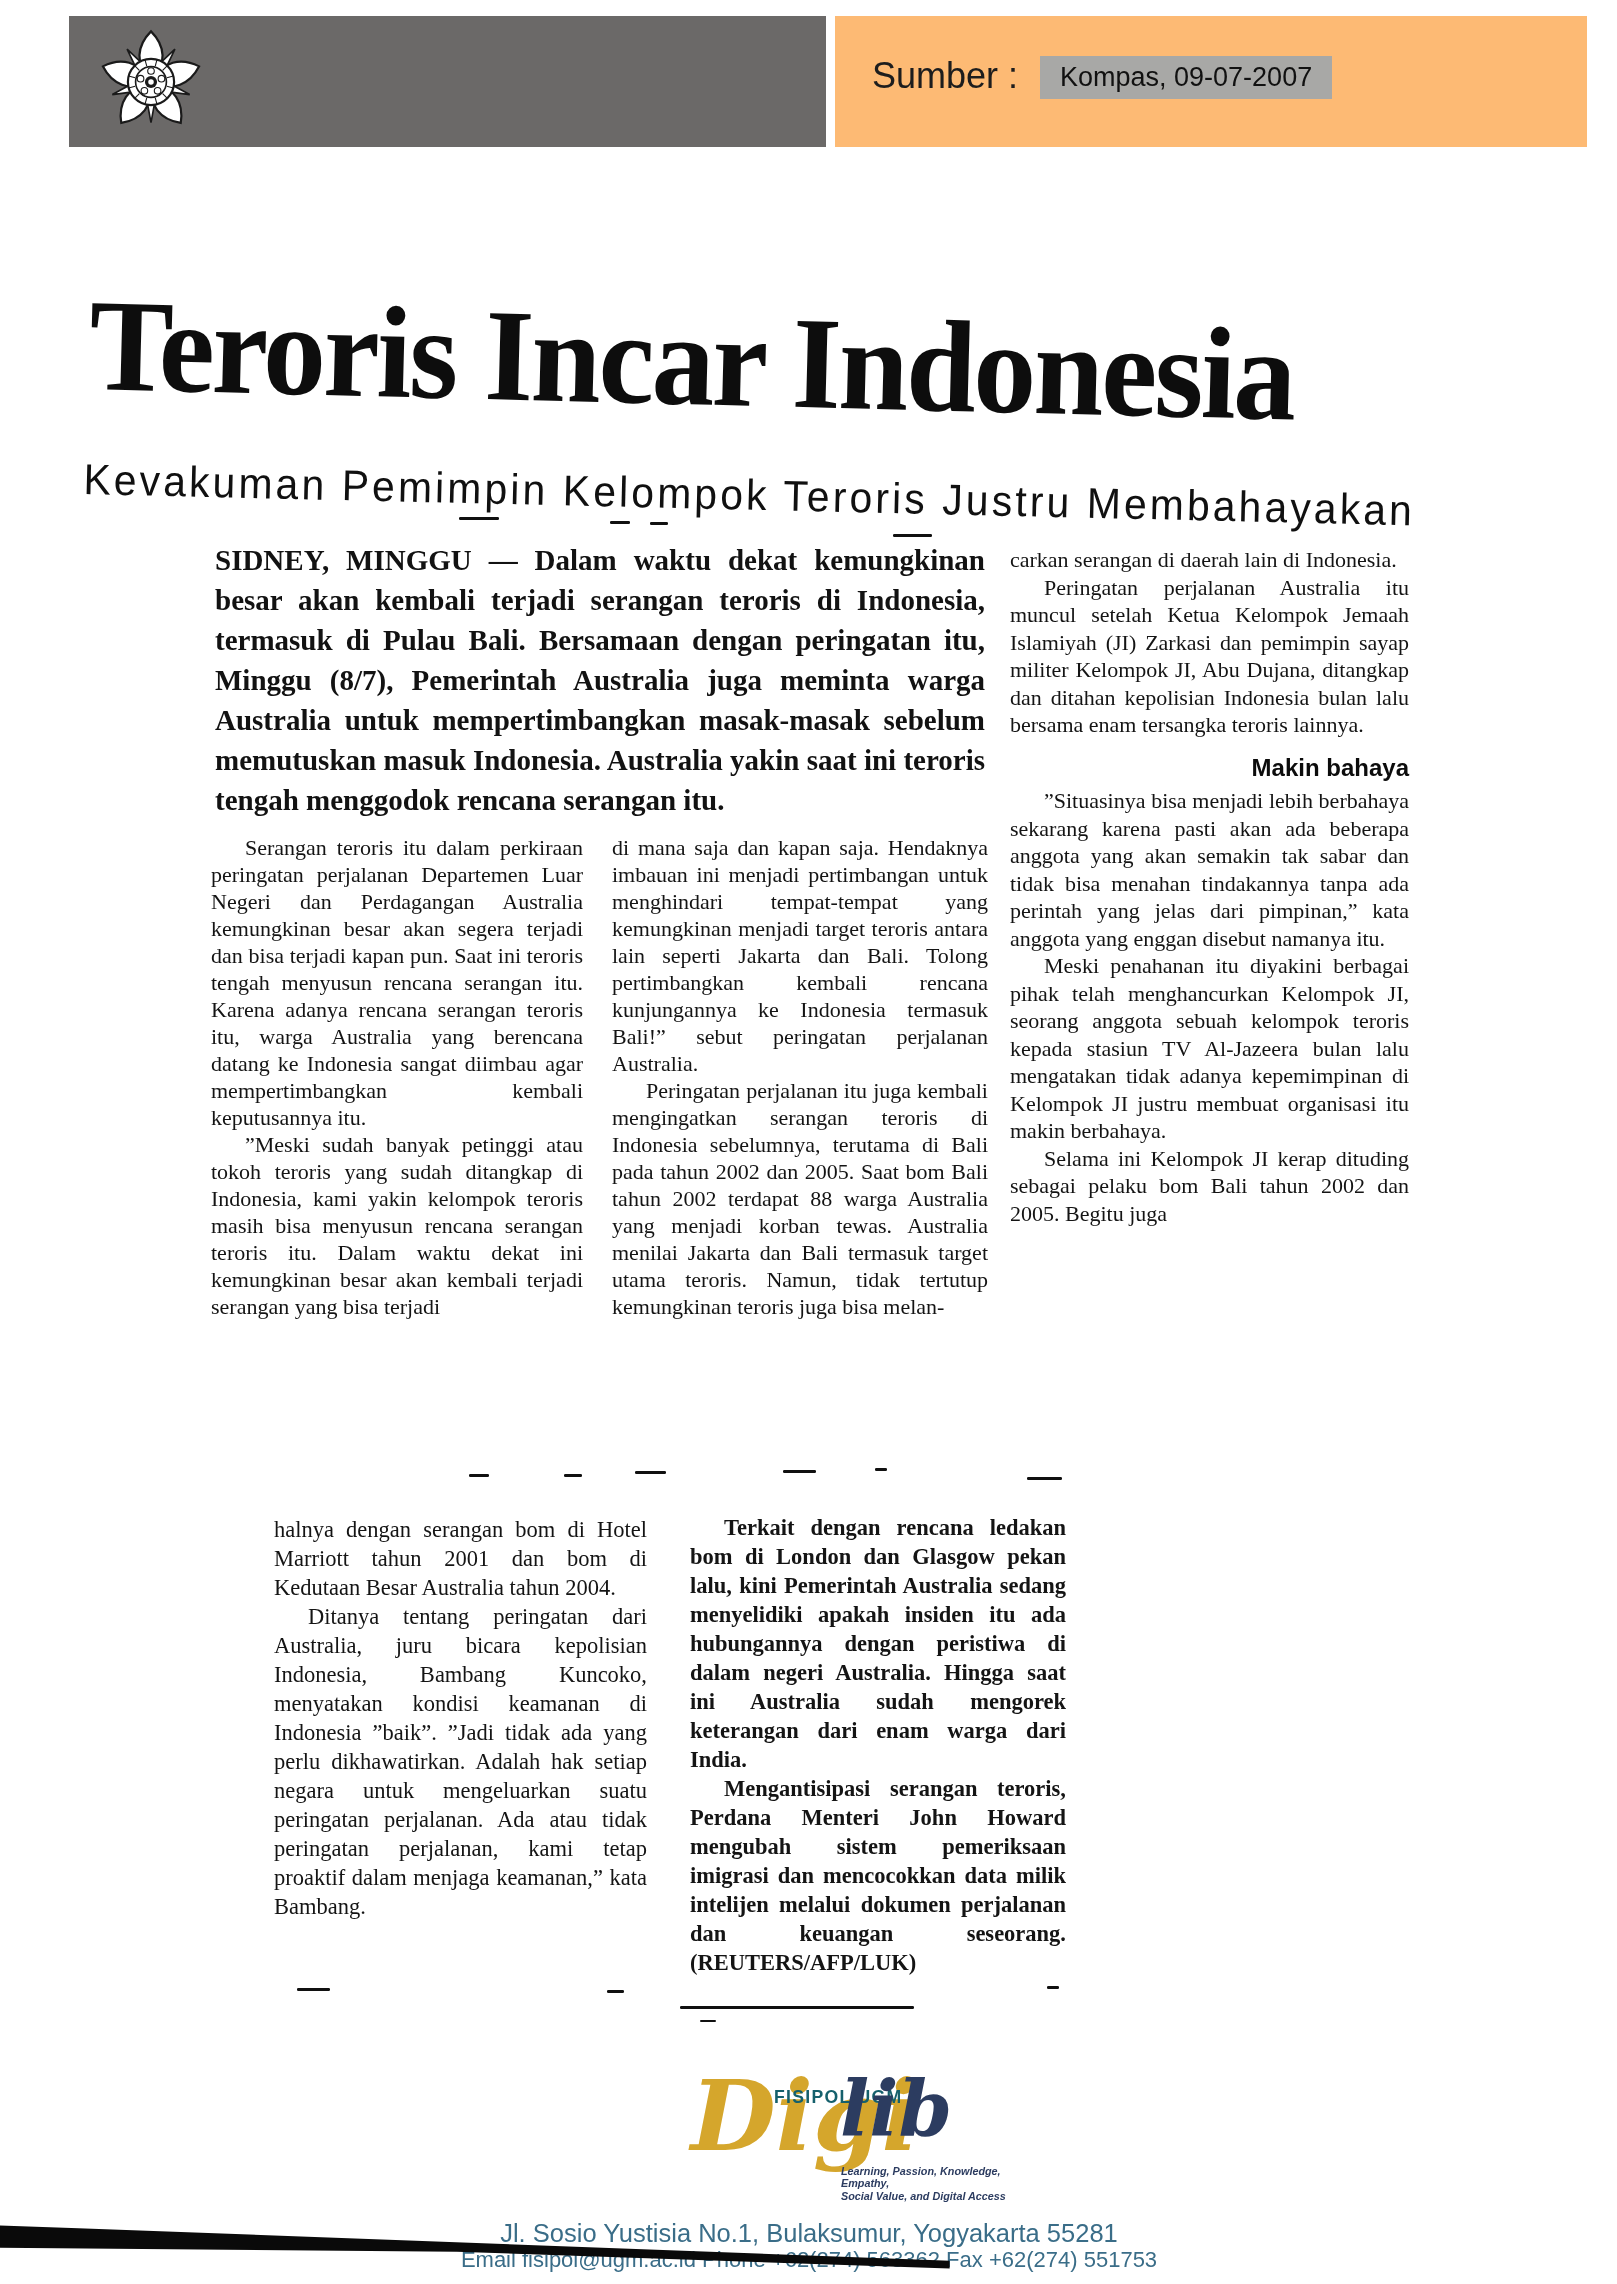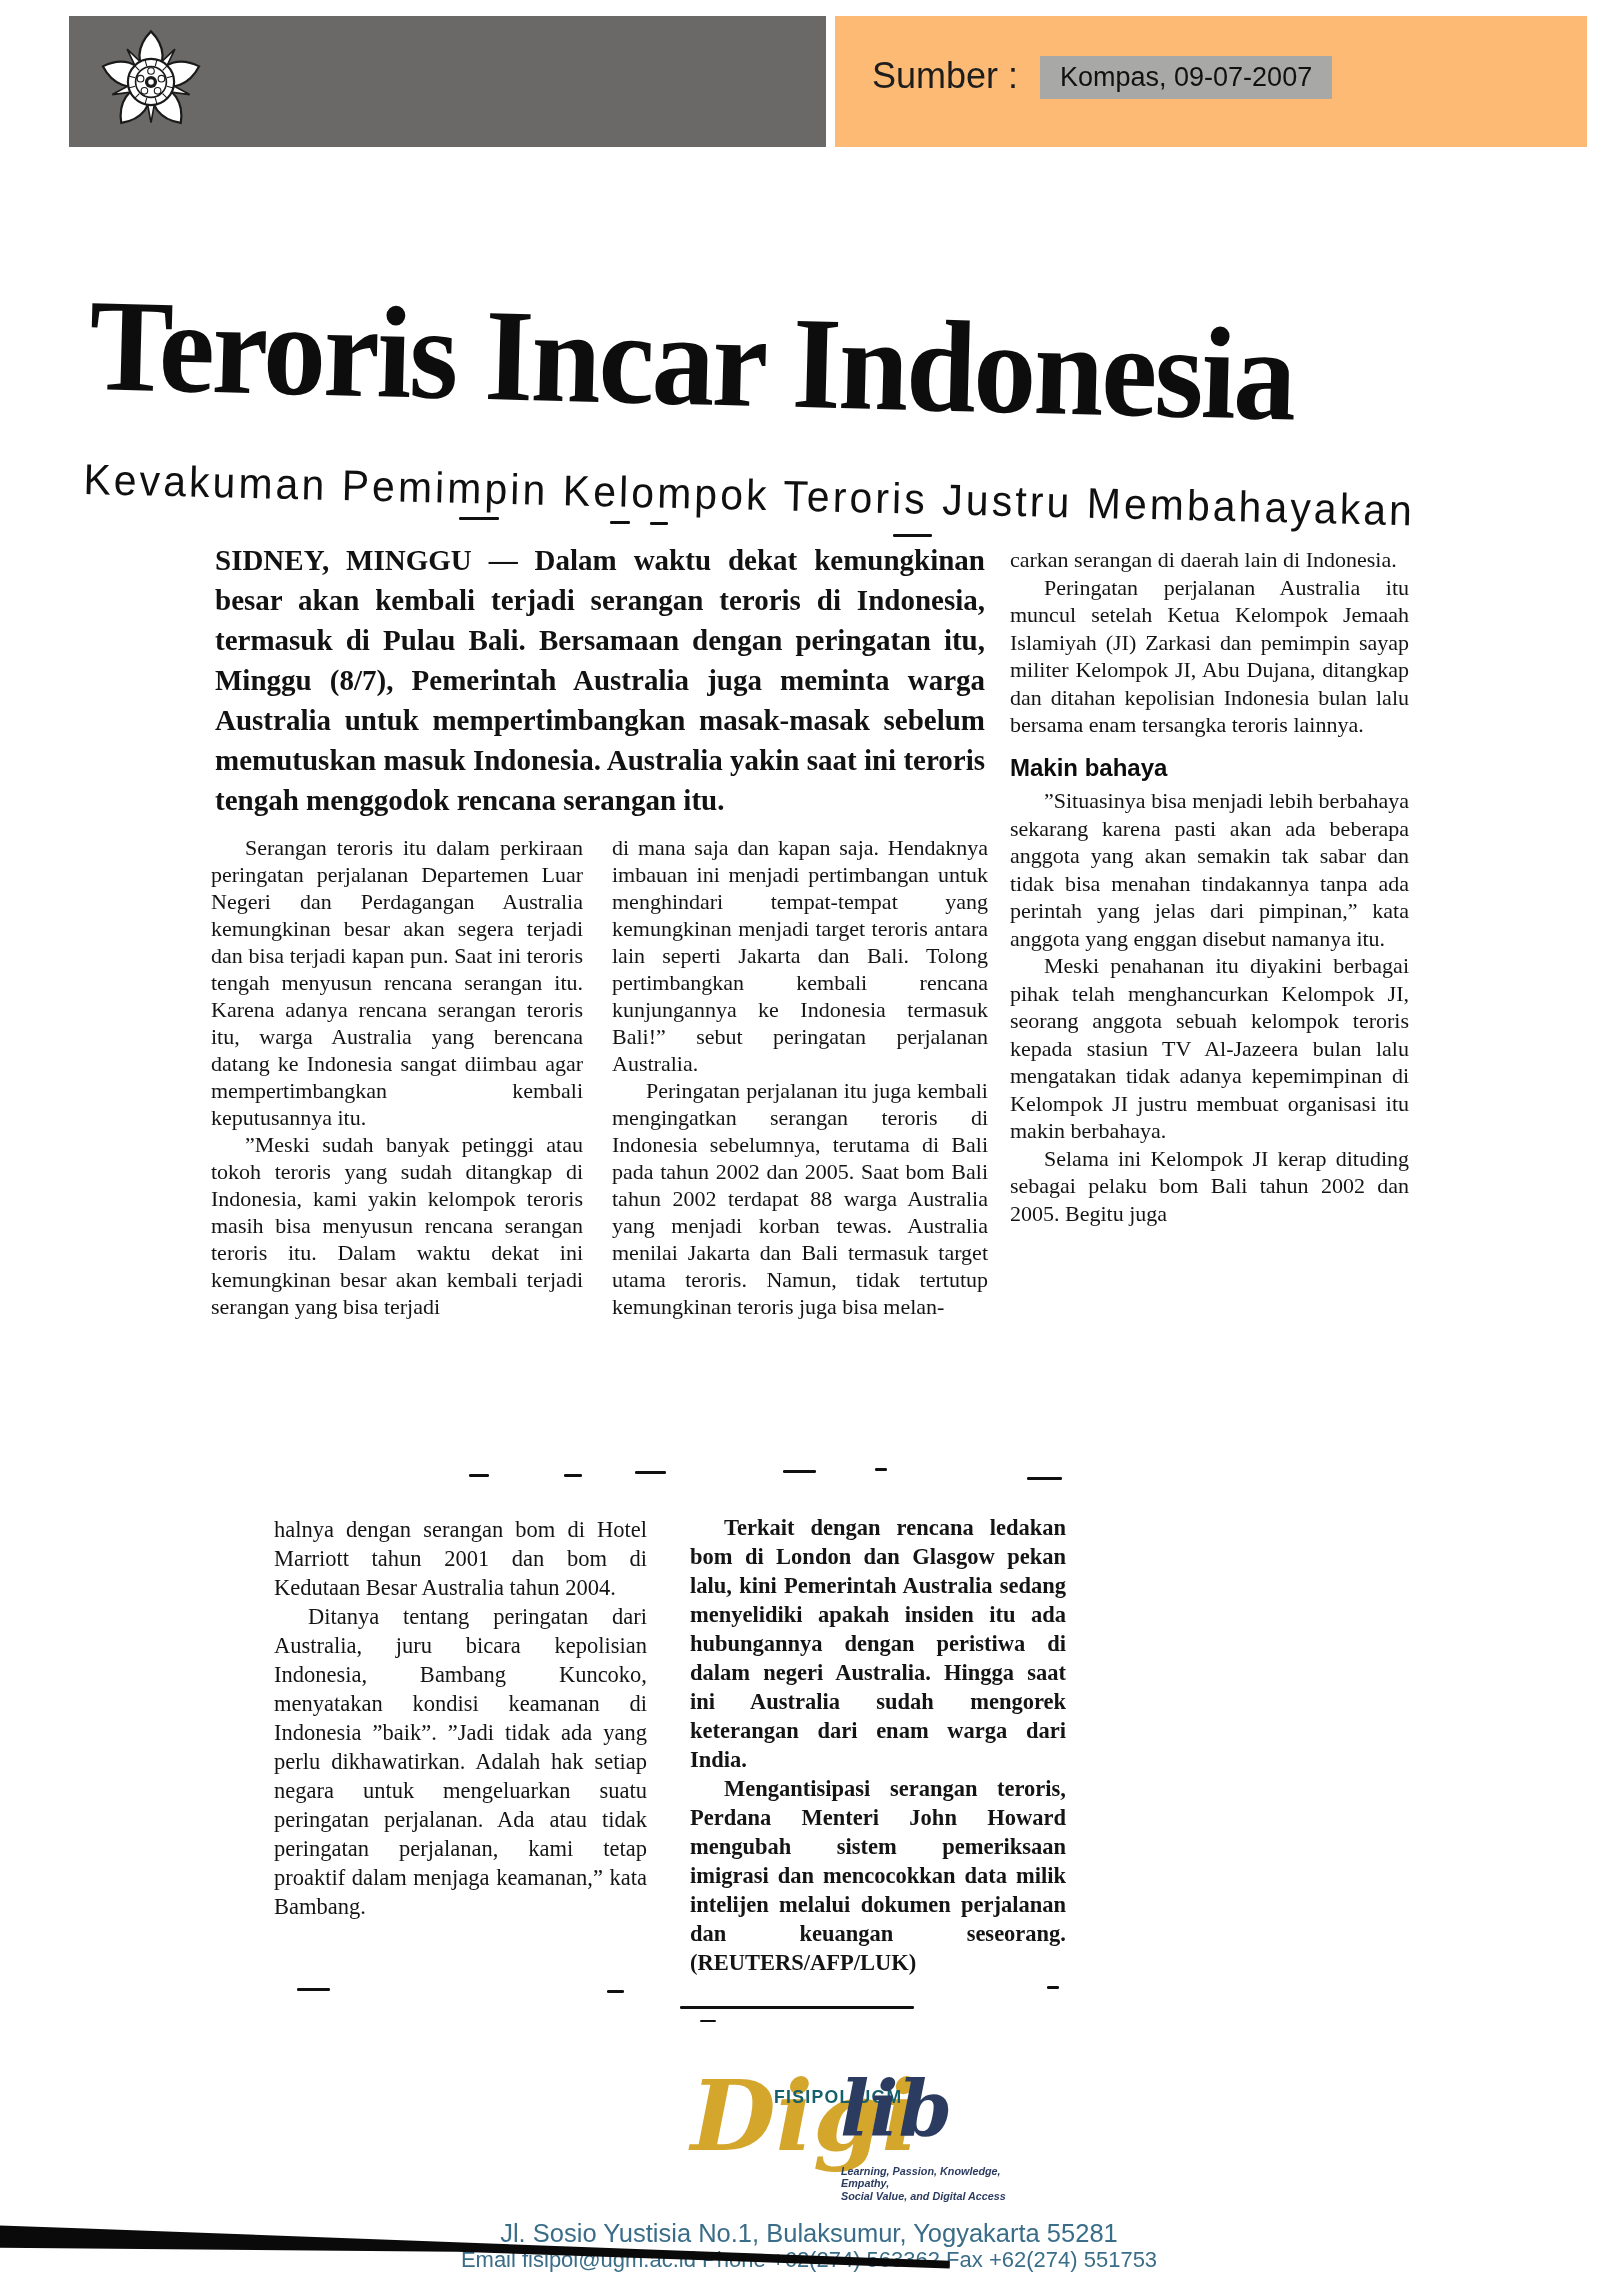--- a/index.html
+++ b/index.html
@@ -33,21 +33,21 @@
   
   .lead{position:absolute;left:215px;top:540px;width:770px;margin:0;
         font-weight:700;font-size:29px;line-height:40px;text-align:justify;color:#121212;}
   .col{position:absolute;font-size:22px;line-height:27px;text-align:justify;}
   .col p{margin:0;}
   .col p.ind{text-indent:34px;}
   .col1{left:211px;top:834px;width:372px;}
   .col2{left:612px;top:834px;width:376px;}
   .col3{left:1010px;top:546px;width:399px;font-size:22px;line-height:27.5px;}
   .subhead{margin:17px 0 7.8px 0;font-family:"Liberation Sans",sans-serif;font-weight:700;
-           font-size:24px;line-height:1;color:#0c0c0c;text-align:left;}
+           font-size:24px;line-height:1;color:#0c0c0c;text-align:right;}
   .colA{left:274px;top:1515px;width:373px;font-size:22.5px;line-height:29px;}
   .colB{left:690px;top:1513px;width:376px;font-size:22.5px;line-height:29px;font-weight:bold;}
 
   
   .artifact{position:absolute;background:#101010;height:3.3px;border-radius:1.3px;}
   .streak{position:absolute;left:0;top:2215px;}
 
   
   .flogo{position:absolute;left:679px;top:2062px;width:326px;height:150px;}
   .flogo .digi{position:absolute;left:11.7px;top:-10.4px;margin:0;

